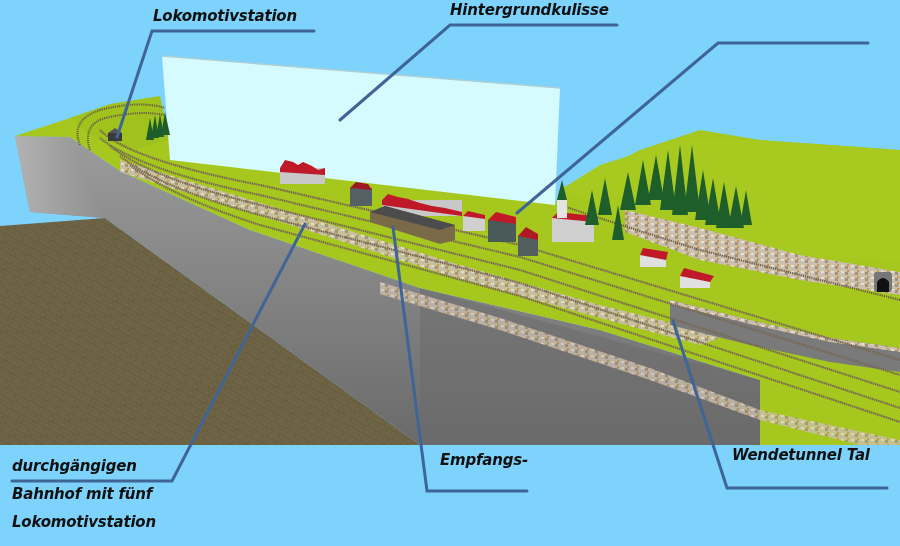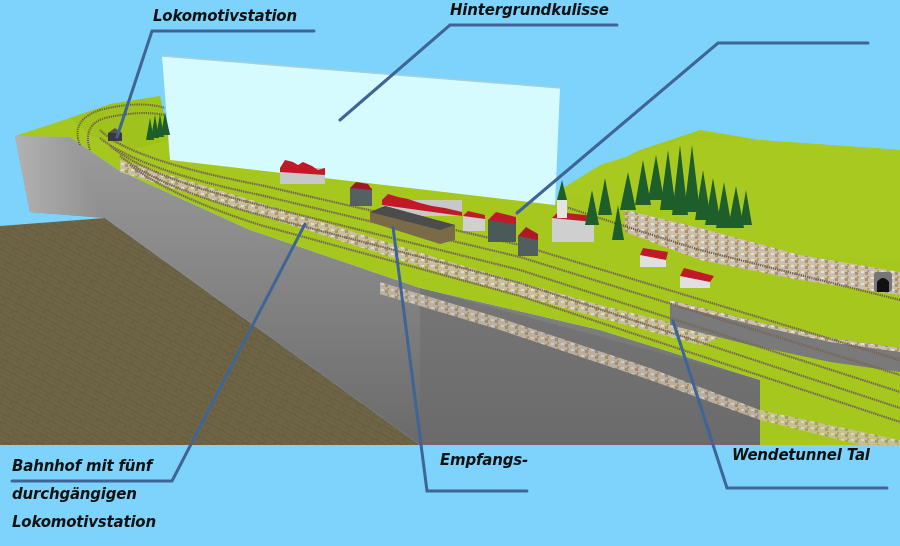--- a/index.html
+++ b/index.html
@@ -175,22 +175,22 @@
   </div>
 
   <div class="label" style="left:450px; top:-4px;">
     <span>Hintergrundkulisse</span>
   </div>
 
   <div class="label" style="left:719px; top:14px;">
   </div>
 
   <div class="label" style="left:12px; top:452px;">
+    <span>durchgängigen</span>
     <span>Bahnhof mit fünf</span>
-    <span>durchgängigen</span>
     <span>Lokomotivstation</span>
   </div>
 
   <div class="label" style="left:432px; top:446px;margin-left:8px;">
     <span>Empfangs-</span>
   </div>
 
   <div class="label" style="left:732px; top:441px;">
     <span>Wendetunnel Tal</span>
   </div>

